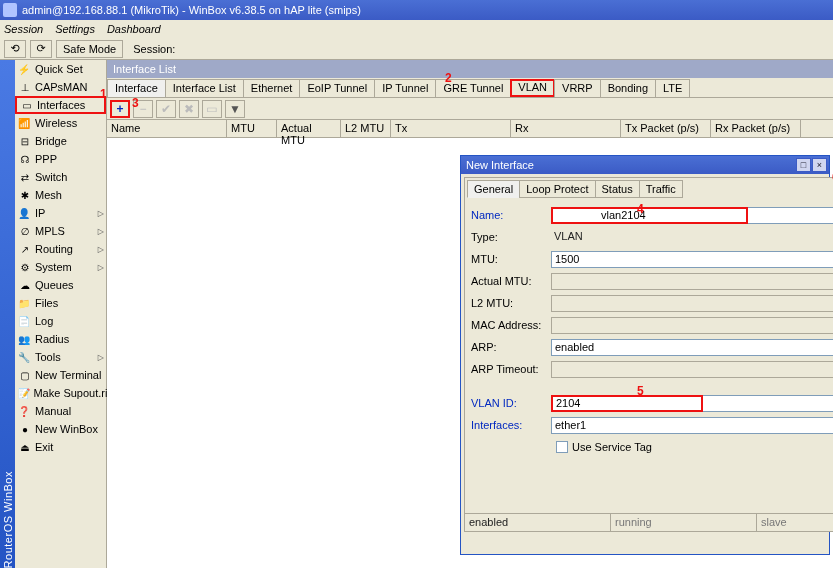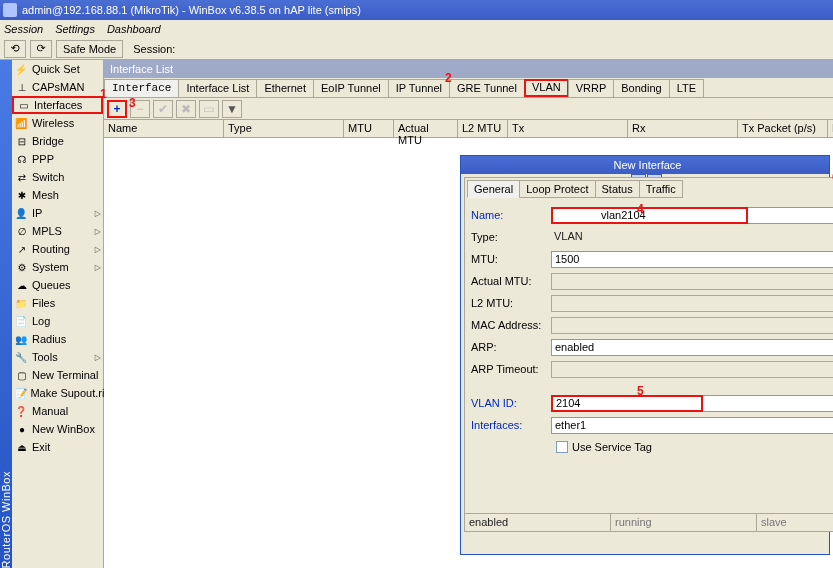--- a/index.html
+++ b/index.html
@@ -28,34 +28,34 @@
 .sidebar-item .stext { flex: 1; white-space: nowrap; }
 .sidebar-item .arrow { font-size: 8px; color: #555; margin-right: 2px; }
 .sidebar-item-boxed { border: 2px solid #e11; }
 
 .annot { position: absolute; color: #e11; font-size: 12px; font-weight: bold; pointer-events: none; }
 
 .main { flex: 1; position: relative; background: white; }
 .subwin-head { background: #9fa9c8; color: white; height: 18px; line-height: 18px; padding-left: 6px; font-size: 11px; }
 .tabsrow { background: #ece9d8; height: 20px; display: flex; align-items: center; border-bottom: 1px solid #aca899; }
 .tab { padding: 2px 7px; height: 18px; border: 1px solid #aca899; border-bottom: none; margin-right: -1px; background: #ece9d8; cursor: default; }
-.tab.active { background: #f0f0ee; position: relative; font-family: Liberation Mono, monospace; }
+.tab.active { background: #f0f0ee; position: relative; }
 .tab.vlan { border: 2px solid #e11; padding: 0 6px; }
 
 .toolrow2 { background: #ece9d8; height: 22px; display: flex; align-items: center; padding: 0 3px; gap: 3px; border-bottom: 1px solid #aca899; position: relative; }
 .sq { width: 20px; height: 18px; border: 1px solid #aca899; background: #ece9d8; display: inline-flex; align-items: center; justify-content: center; font-size: 12px; color: #555; }
 .sq.plus { border: 2px solid #e11; color: #0028c0; font-weight: bold; }
 .sq.dim { color: #bbb; }
 
 .colhdr { background: #ece9d8; height: 18px; display: flex; border-bottom: 1px solid #aca899; }
 .colhdr div { border-right: 1px solid #aca899; padding: 2px 4px; font-size: 11px; }
 
 
 .dialog { position: absolute; left: 460px; top: 155px; width: 370px; height: 400px; border: 1px solid #2454c4; background: #ece9d8; }
-.dlg-title { background: linear-gradient(to bottom, #4a6fd4, #3b5bc5); color: white; height: 18px; line-height: 18px; padding-left: 5px; display: flex; justify-content: space-between; align-items: center; flex-direction: column; }
+.dlg-title { background: linear-gradient(to bottom, #4a6fd4, #3b5bc5); color: white; height: 18px; line-height: 18px; padding-left: 5px; display: flex; justify-content: space-between; align-items: center; }
 .dlg-title .wbtns { display: flex; gap: 1px; margin-right: 2px; }
 .wbtn { width: 15px; height: 14px; background: #d0d6f0; border: 1px solid #3b5bc5; font-size: 9px; display: inline-flex; align-items: center; justify-content: center; color: #223; }
 .dlg-body { display: flex; padding: 3px; gap: 3px; }
 .dlg-left { flex: 1; border: 1px solid #aca899; background: #ece9d8; position: relative; height: 355px; }
 .dlg-tabs { display: flex; height: 20px; align-items: flex-end; padding-left: 2px; }
 .dlg-tabs .dtab { padding: 2px 6px; border: 1px solid #aca899; background: #ece9d8; margin-right: -1px; font-size: 11px; }
 .dlg-tabs .dtab.active { background: #f0f0ee; border-bottom: 1px solid #f0f0ee; }
 .formarea { padding: 6px 6px 2px 6px; }
 .frow { display: flex; align-items: center; height: 22px; }
 .flabel { width: 80px; padding-right: 5px; font-size: 11px; }
@@ -214,21 +214,20 @@
       <div class="sq plus">+</div>
       <div class="sq dim">−</div>
       <div class="sq dim">✔</div>
       <div class="sq dim">✖</div>
       <div class="sq dim">▭</div>
       <div class="sq">▼</div>
       <span class="annot" style="position:absolute;left:25px;top:-2px;">3</span>
     </div>
     <div class="colhdr" id="colhdr">
         <div style="width: 120px;">Name</div>
-        <div style="width: 120px;">Type</div>
         <div style="width: 50px;">MTU</div>
         <div style="width: 64px;">Actual MTU</div>
         <div style="width: 50px;">L2 MTU</div>
         <div style="width: 120px;">Tx</div>
         <div style="width: 110px;">Rx</div>
         <div style="width: 90px;">Tx Packet (p/s)</div>
         <div style="width: 90px;">Rx Packet (p/s)</div>
       </div>
   </div>
 </div>

